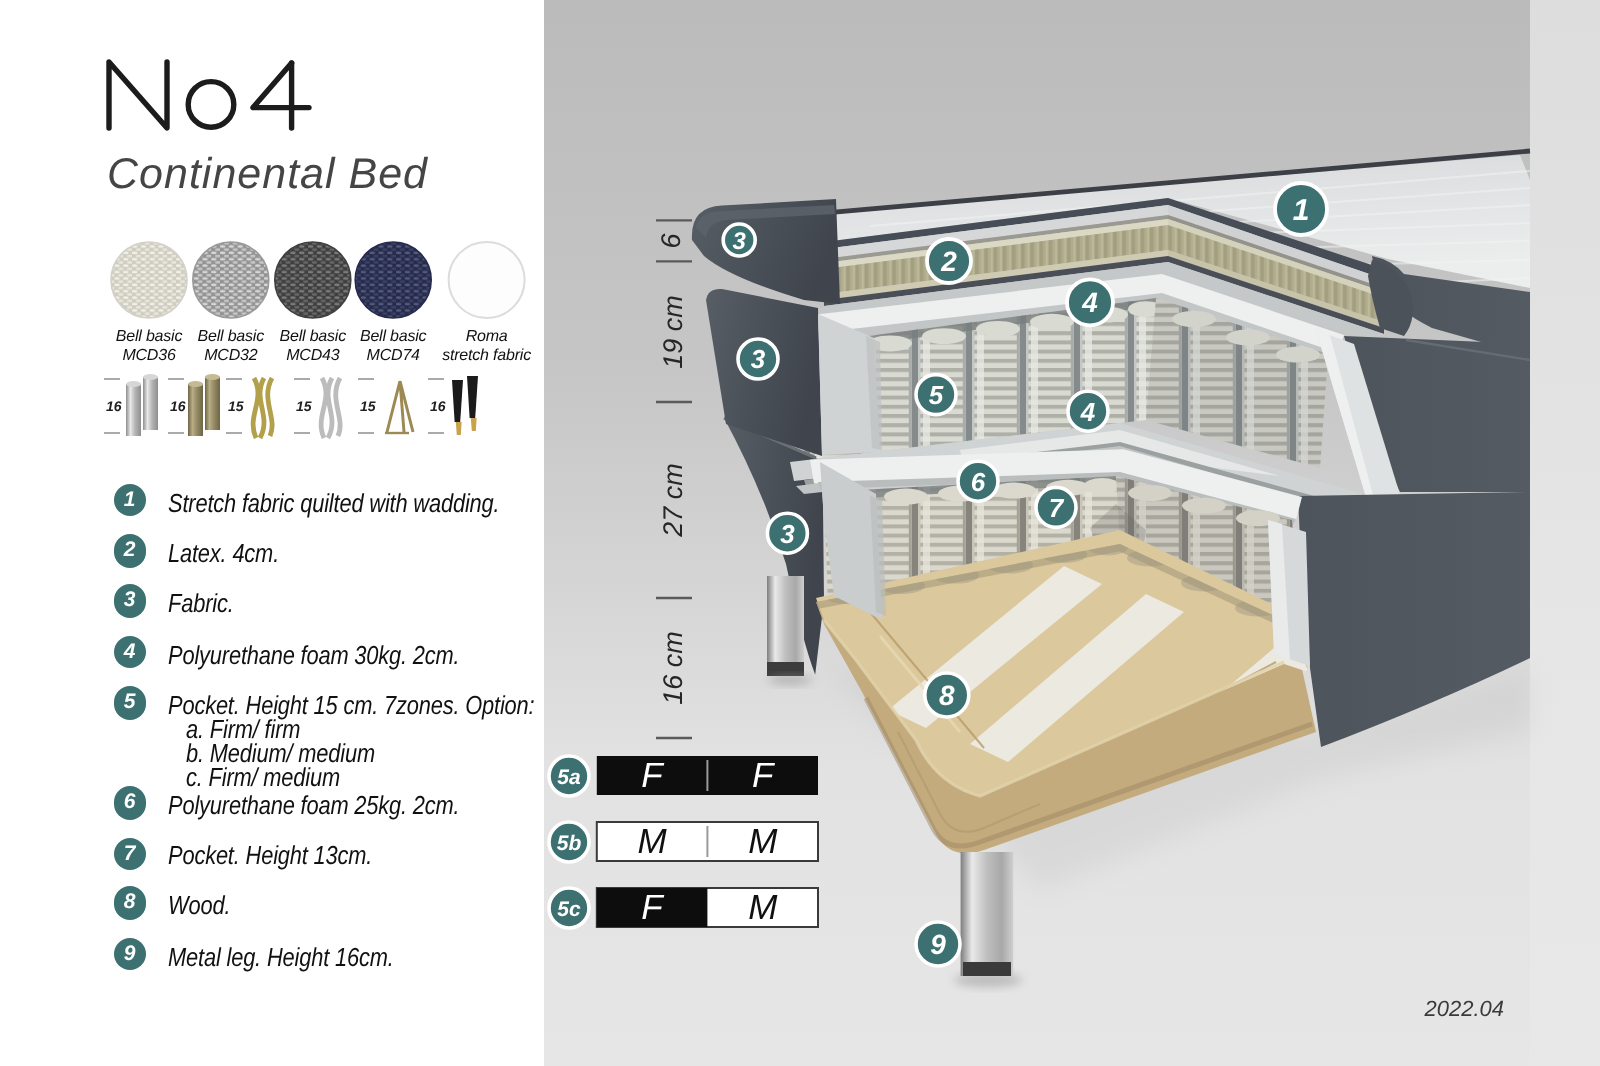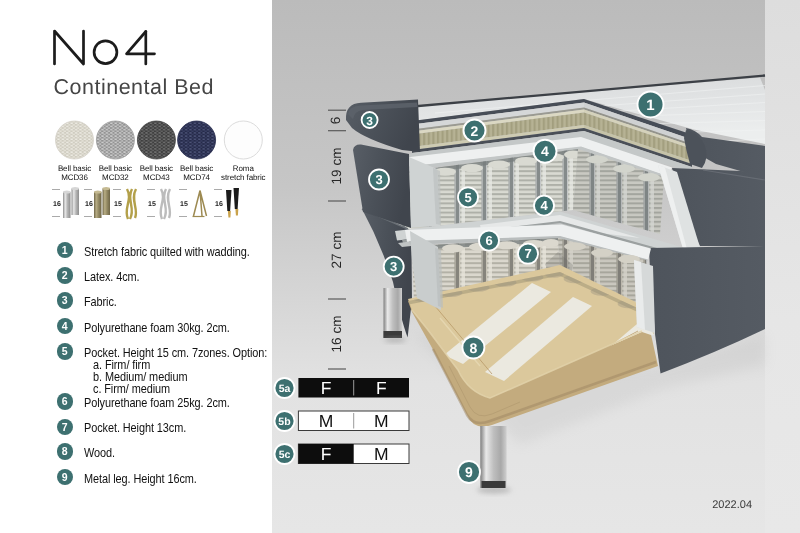--- a/index.html
+++ b/index.html
@@ -1,17 +1,17 @@
 <!DOCTYPE html>
 <html><head>
 <meta charset="utf-8">
 <style>
   html,body{margin:0;padding:0;background:#fff;width:800px;height:533px;overflow:hidden;
     font-family:"Liberation Sans",sans-serif;}
-  #page{position:relative;width:800px;height:533px;}
+  #page{position:relative;width:800px;height:533px;font-style:italic;}
   .abs{position:absolute;}
   svg text{text-rendering:geometricPrecision;-webkit-font-smoothing:antialiased;}
   .li{position:absolute;left:84px;font-size:13px;color:#111;letter-spacing:-0.1px;white-space:nowrap;transform:scaleX(0.84);transform-origin:left top;}
   .nc{position:absolute;left:56.5px;width:16.5px;height:16.5px;border-radius:50%;background:#3d7070;
       color:#fff;font-size:10.5px;font-weight:bold;text-align:center;line-height:16.5px;}
 </style>
 </head>
 <body>
 <div id="page">
 

